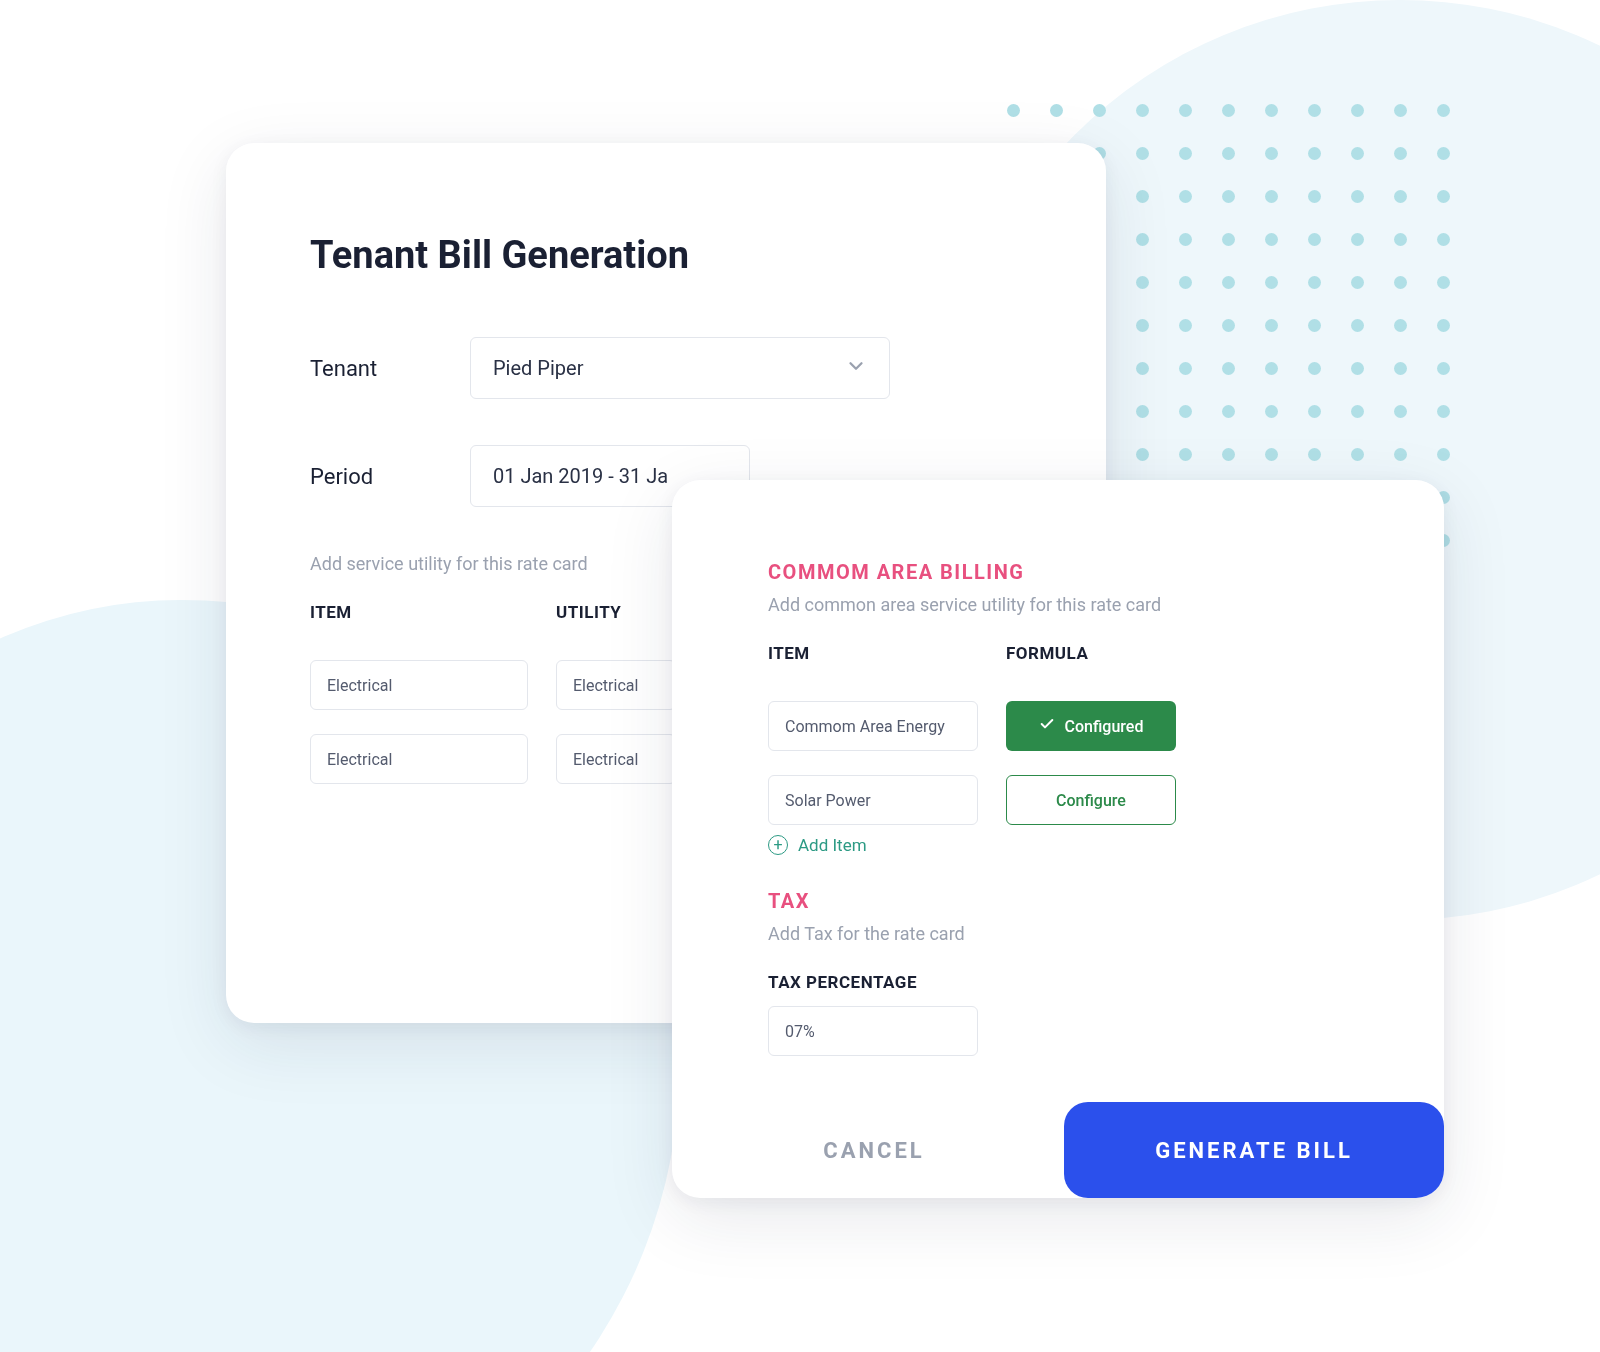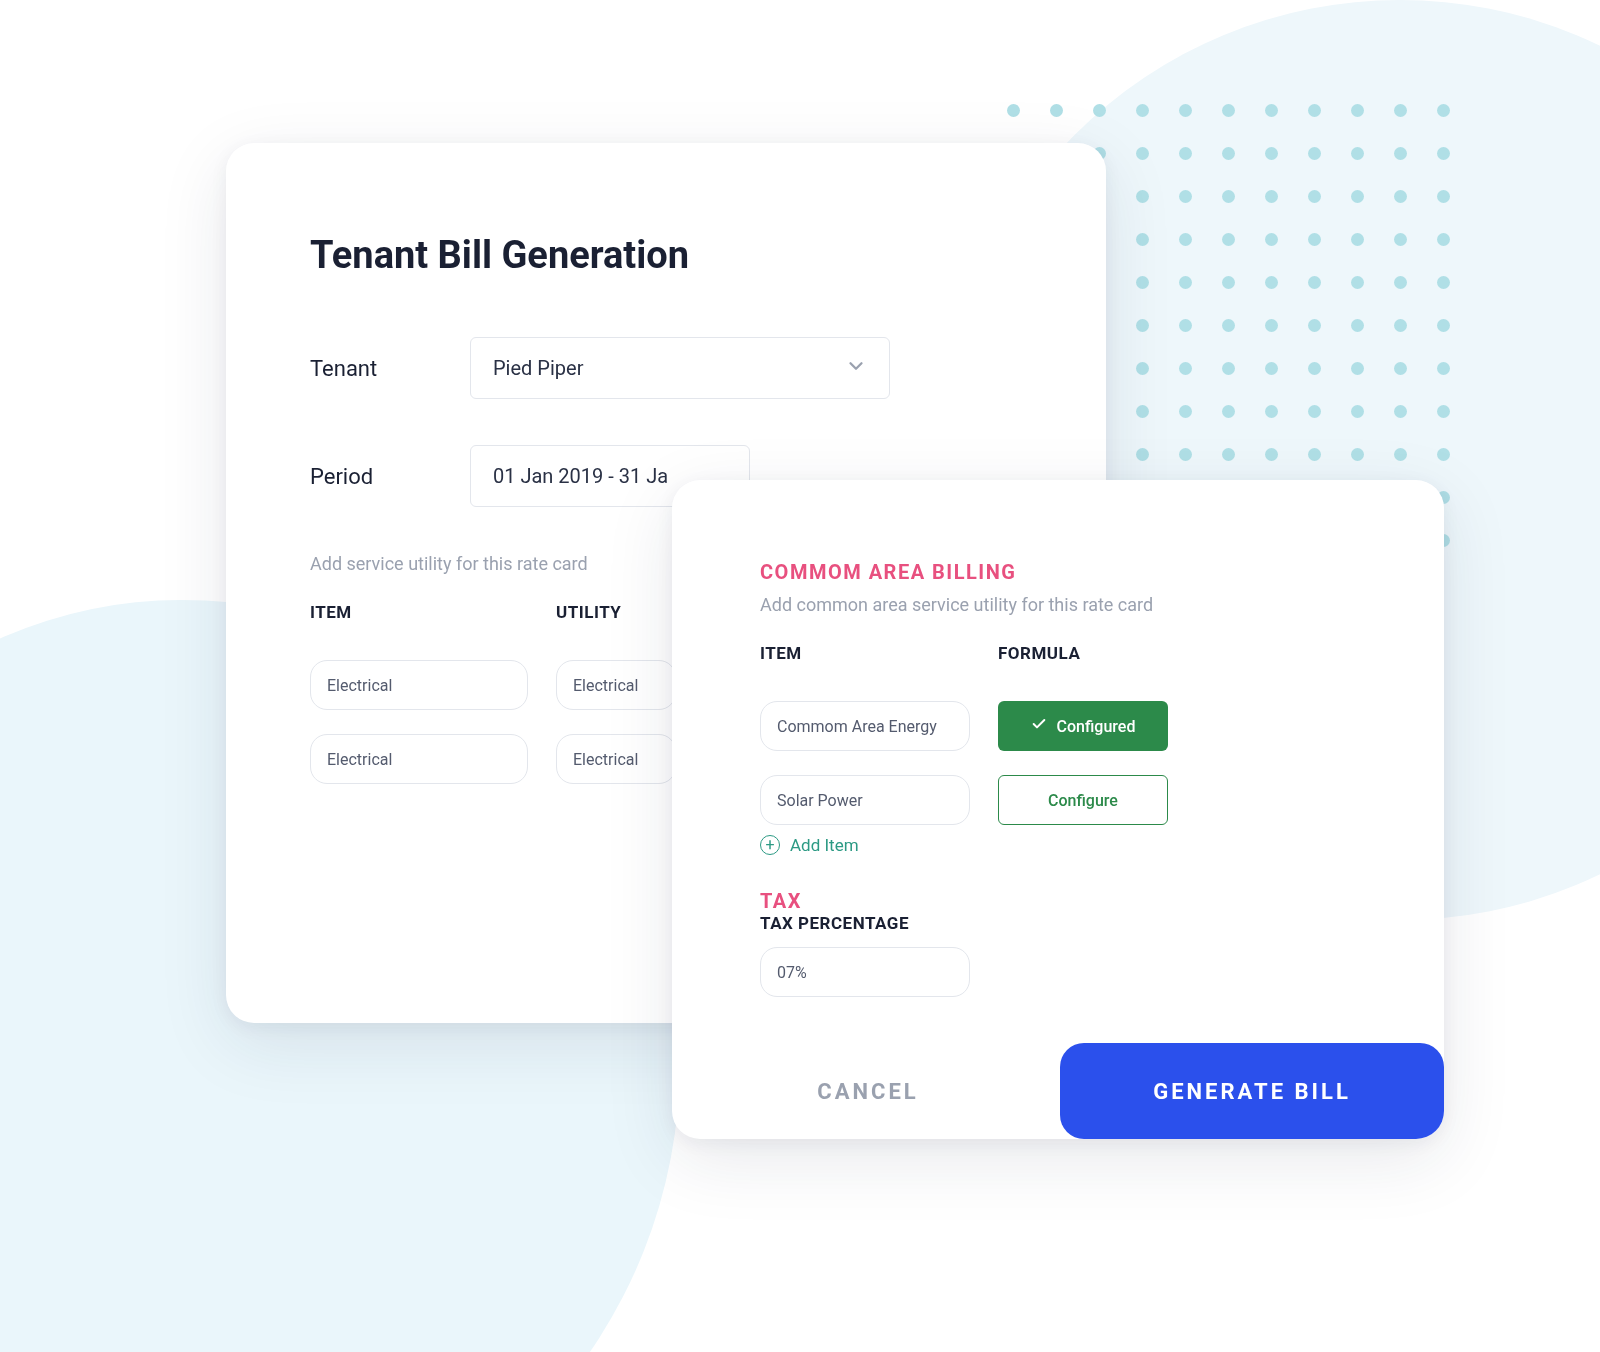--- a/index.html
+++ b/index.html
@@ -56,21 +56,21 @@
     left: 226px;
     width: 880px;
     height: 880px;
     padding: 90px 80px 60px 84px;
     z-index: 2;
   }
   .card-front {
     top: 480px;
     left: 672px;
     width: 772px;
-    padding: 80px 0 0 4px;
+    padding: 80px 0 0 12px;
     z-index: 3;
     overflow: hidden;
   }
   .front-body { padding: 0 84px; }
   
   .page-title { font-size: 38px; font-weight: 700; color: #1a2033; margin-bottom: 60px; }
   .field-row { display:flex; align-items:center; gap: 70px; margin-bottom: 46px; }
   .field-label { font-size: 22px; color: #1a2033; width: 90px; }
   .select, .textbox {
     border: 1px solid #e3e6ec;
@@ -83,21 +83,21 @@
     font-size: 20px;
     color:#2a3145;
   }
   .select { justify-content: space-between; width: 420px; }
   .chevron { color:#9aa1af; }
   .section-title { font-size: 20px; font-weight: 700; letter-spacing: 1.5px; color:#e8507f; margin-top: 34px; }
   .section-sub { font-size: 18px; color:#9aa1af; margin-top: 10px; margin-bottom: 28px; }
   .col-head { font-size: 17px; font-weight: 700; letter-spacing: 0.5px; color:#1a2033; margin-bottom: 14px; }
   .two-cols { display:grid; grid-template-columns: 218px 218px; gap: 24px 28px; }
   .small-box {
-    border:1px solid #e3e6ec; border-radius:17px; background:#fff;
+    border:1px solid #e3e6ec; border-radius:6px; background:#fff;
     height:50px; display:flex; align-items:center; padding:0 16px;
     font-size:16px; color:#545b6e;
   }
   .front-cols { display:grid; grid-template-columns: 210px 170px; gap: 24px 28px; align-items:start; }
   .btn-solid-green {
     background:#2c8a4a; color:#fff; border-radius:6px; height:50px;
     display:flex; align-items:center; justify-content:center; gap:10px;
     font-size:16px; font-weight:500;
   }
   .btn-outline-green {
@@ -303,20 +303,21 @@
         <span>Configure</span>
       </div>
     </div>
 
     <div class="add-item">
       <span class="plus">+</span>
       <span>Add Item</span>
     </div>
 
     <div class="section-title">TAX</div>
+    <div class="section-sub">Add Tax for the rate card</div>
     <div class="col-head">TAX PERCENTAGE</div>
     <div class="small-box" style="width:210px;">07%</div>
   </div>
 
   <div class="footer-bar">
     <div class="footer-cancel">CANCEL</div>
     <div class="footer-generate">GENERATE BILL</div>
   </div>
 </div>
 

